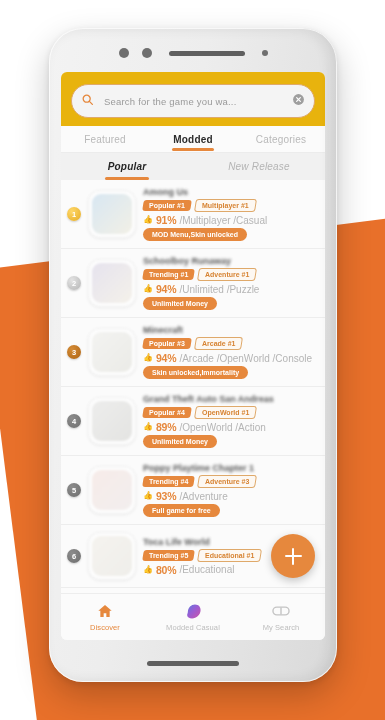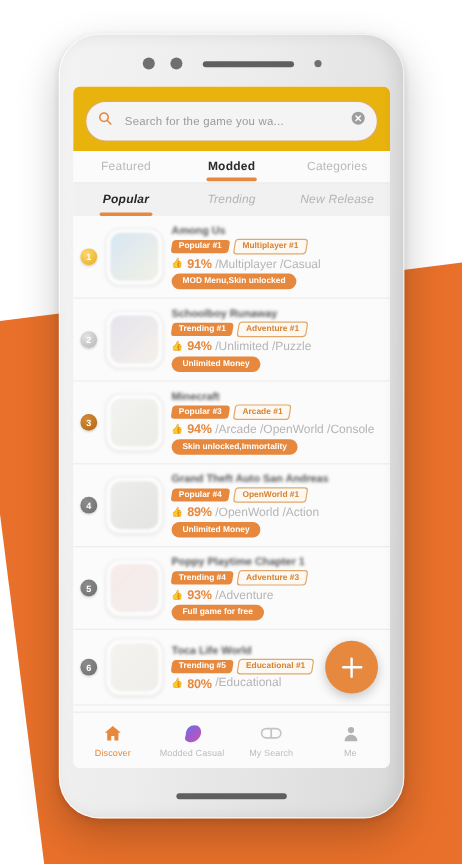--- a/index.html
+++ b/index.html
@@ -200,21 +200,20 @@
     </div>
 
     <div id="tabs-primary">
       <div class="tab">Featured</div>
       <div class="tab active">Modded</div>
       <div class="tab">Categories</div>
     </div>
 
     <div id="tabs-secondary">
       <div class="tab active">Popular</div>
-      <div class="tab">Trending</div>
       <div class="tab">New Release</div>
     </div>
 
     <div id="game-list">
         <div class="game-row">
           <div class="rank-badge gold">1</div>
           <div class="thumb">
             <div class="art" style="background: linear-gradient(135deg, rgb(216, 231, 242), rgb(242, 240, 230));"></div>
           </div>
           <div class="info">
@@ -361,29 +360,20 @@
       <div class="nav-item">
         <span class="nav-ico">
           <svg width="18" height="14" viewBox="0 0 28 18" fill="none" stroke="#c4c4c4" stroke-width="2.2">
             <rect x="1.5" y="3" width="25" height="12" rx="6"></rect>
             <line x1="14" y1="3.5" x2="14" y2="14.5"></line>
           </svg>
         </span>
         <span class="nav-label">My Search</span>
       </div>
 
-      <div class="nav-item">
-        <span class="nav-ico">
-          <svg width="15" height="15" viewBox="0 0 24 24" fill="#b3b3b3">
-            <circle cx="12" cy="7" r="4.2"></circle>
-            <path d="M3.5 22 C3.5 16.5 7.5 13.4 12 13.4 C16.5 13.4 20.5 16.5 20.5 22 Z"></path>
-          </svg>
-        </span>
-        <span class="nav-label">Me</span>
-      </div>
 
     </div>
 
   </div>
 
   <div id="home-bar"></div>
   <div id="phone-inner-shade"></div>
 </div>
 
 </body></html>

